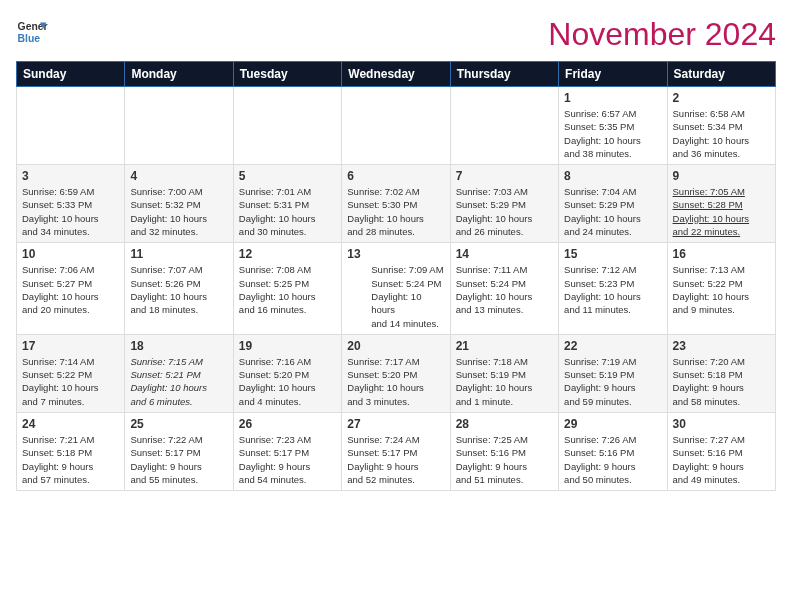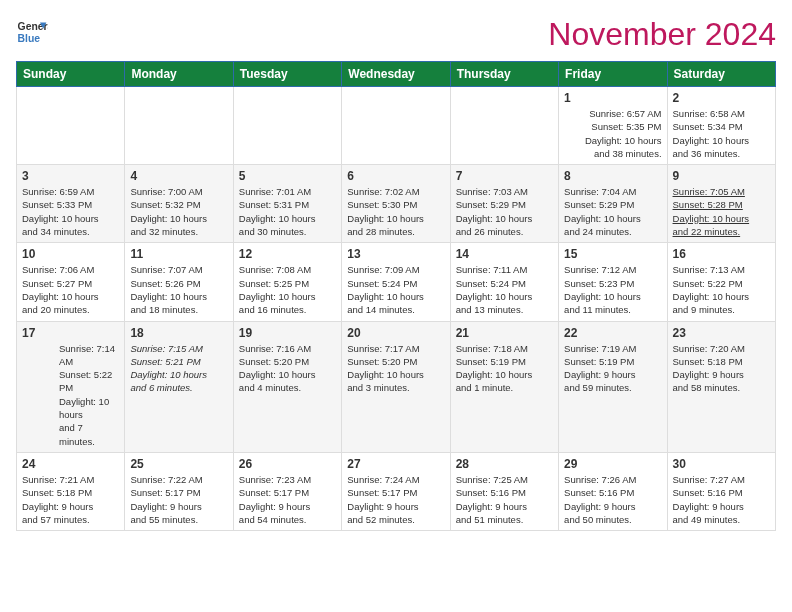--- a/index.html
+++ b/index.html
@@ -36,21 +36,21 @@
     .location {
       font-size: 14px;
       color: #555;
     }
     .calendar {
       width: 100%;
       border-collapse: collapse;
       border: 1px solid #ccc;
     }
     .calendar th {
-      background-color: #15803d;
+      background-color: #0f172a;
       color: #fff;
       font-size: 12px;
       font-weight: bold;
       padding: 5px 6px;
       text-align: left;
       border: 1px solid #2d6aaa;
     }
     .calendar td {
       vertical-align: top;
       border: 1px solid #ddd;
@@ -110,21 +110,21 @@
   </thead>
   <tbody id="calendar-body">
   <tr>
         <td class="empty-cell"></td>
         <td class="empty-cell"></td>
         <td class="empty-cell"></td>
         <td class="empty-cell"></td>
         <td class="empty-cell"></td>
         <td>
           <span class="day-number">1</span>
-          <div class="day-info" style="white-space: pre-line; text-align: right;">Sunrise: 6:57 AM
+          <div class="day-info" style="white-space: pre-line;">Sunrise: 6:57 AM
 Sunset: 5:35 PM
 Daylight: 10 hours
 and 38 minutes.</div>
         </td>
         <td>
           <span class="day-number">2</span>
           <div class="day-info" style="white-space: pre-line;">Sunrise: 6:58 AM
 Sunset: 5:34 PM
 Daylight: 10 hours
 and 36 minutes.</div>
@@ -198,21 +198,21 @@
         </td>
         <td>
           <span class="day-number">12</span>
           <div class="day-info" style="white-space: pre-line;">Sunrise: 7:08 AM
 Sunset: 5:25 PM
 Daylight: 10 hours
 and 16 minutes.</div>
         </td>
         <td>
           <span class="day-number">13</span>
-          <div class="day-info" style="white-space: pre-line;">Sunrise: 7:09 AM
+          <div class="day-info" style="white-space: pre-line; margin-left: 24px;">Sunrise: 7:09 AM
 Sunset: 5:24 PM
 Daylight: 10 hours
 and 14 minutes.</div>
         </td>
         <td>
           <span class="day-number">14</span>
           <div class="day-info" style="white-space: pre-line;">Sunrise: 7:11 AM
 Sunset: 5:24 PM
 Daylight: 10 hours
 and 13 minutes.</div>
@@ -228,21 +228,21 @@
           <span class="day-number">16</span>
           <div class="day-info" style="white-space: pre-line;">Sunrise: 7:13 AM
 Sunset: 5:22 PM
 Daylight: 10 hours
 and 9 minutes.</div>
         </td>
       </tr>
       <tr>
         <td>
           <span class="day-number">17</span>
-          <div class="day-info" style="white-space: pre-line; margin-left: 37px;">Sunrise: 7:14 AM
+          <div class="day-info" style="white-space: pre-line;">Sunrise: 7:14 AM
 Sunset: 5:22 PM
 Daylight: 10 hours
 and 7 minutes.</div>
         </td>
         <td>
           <span class="day-number">18</span>
           <div class="day-info" style="white-space: pre-line; font-style: italic;">Sunrise: 7:15 AM
 Sunset: 5:21 PM
 Daylight: 10 hours
 and 6 minutes.</div>

